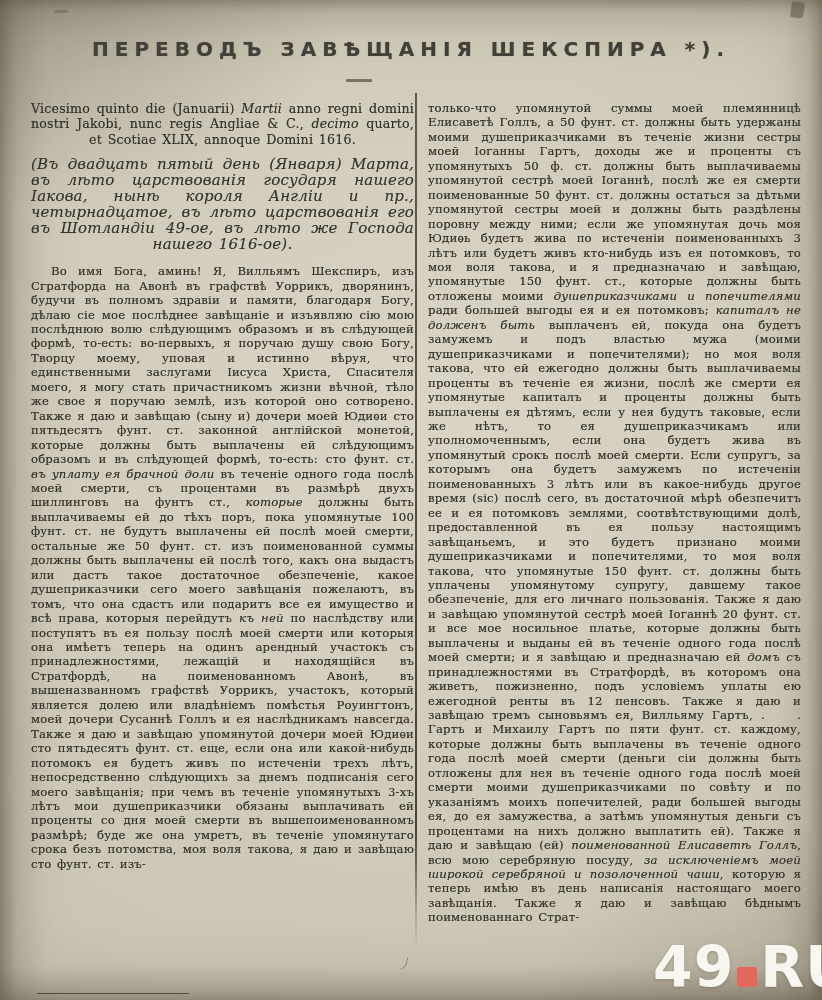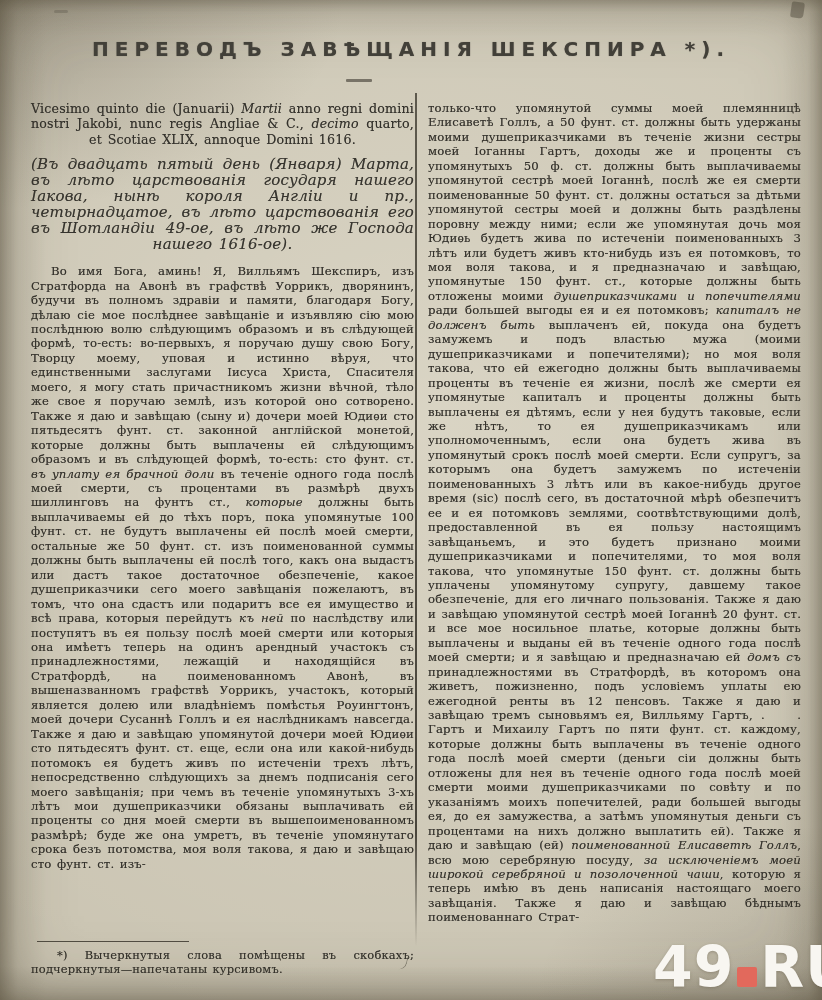--- a/index.html
+++ b/index.html
@@ -87,21 +87,20 @@
 
   <div class="columns">
 
     <div class="col col-left">
       <p class="latin"><span>Vicesimo quinto die (Januarii) </span><span class="it">Martii</span><span> anno regni domini nostri Jakobi, nunc regis Angliae &amp; C., </span><span class="it">decimo</span><span> quarto, et Scotiae XLIX, annoque Domini 1616.</span></p>
       <p class="intro"><span class="it">(Въ двадцать пятый день (Января) Марта, въ лѣто царствованія государя нашего Іакова, нынѣ короля Англіи и пр., четырнадцатое, въ лѣто царствованія его въ Шотландіи 49-ое, въ лѣто же Господа нашего 1616-ое).</span></p>
       <div class="body-wrap">
         <p class="bodytext indent"><span>Во имя Бога, аминь! Я, Вилльямъ Шекспиръ, изъ Сгратфорда на Авонѣ въ графствѣ Уоррикъ, дворянинъ, будучи въ полномъ здравіи и памяти, благодаря Богу, дѣлаю сіе мое послѣднее завѣщаніе и изъявляю сію мою послѣднюю волю слѣдующимъ образомъ и въ слѣдующей формѣ, то-есть: во-первыхъ, я поручаю душу свою Богу, Творцу моему, уповая и истинно вѣруя, что единственными заслугами Іисуса Христа, Спасителя моего, я могу стать причастникомъ жизни вѣчной, тѣло же свое я поручаю землѣ, изъ которой оно сотворено. Также я даю и завѣщаю (сыну и) дочери моей Юдиѳи сто пятьдесятъ фунт. ст. законной англійской монетой, которые должны быть выплачены ей слѣдующимъ образомъ и въ слѣдующей формѣ, то-есть: сто фунт. ст. </span><span class="it">въ уплату ея брачной доли</span><span> въ теченіе одного года послѣ моей смерти, съ процентами въ размѣрѣ двухъ шиллинговъ на фунтъ ст., </span><span class="it">которые</span><span> должны быть выплачиваемы ей до тѣхъ поръ, пока упомянутые 100 фунт. ст. не будутъ выплачены ей послѣ моей смерти, остальные же 50 фунт. ст. изъ поименованной суммы должны быть выплачены ей послѣ того, какъ она выдастъ или дастъ такое достаточное обезпеченіе, какое душеприказчики сего моего завѣщанія пожелаютъ, въ томъ, что она сдастъ или подаритъ все ея имущество и всѣ права, которыя перейдутъ </span><span class="it">къ ней</span><span> по наслѣдству или поступятъ въ ея пользу послѣ моей смерти или которыя она имѣетъ теперь на одинъ арендный участокъ съ принадлежностями, лежащій и находящійся въ Стратфордѣ, на поименованномъ Авонѣ, въ вышеназванномъ графствѣ Уоррикъ, участокъ, который является долею или владѣніемъ помѣстья Роуингтонъ, моей дочери Сусаннѣ Голлъ и ея наслѣдникамъ навсегда. Также я даю и завѣщаю упомянутой дочери моей Юдиѳи сто пятьдесятъ фунт. ст. еще, если она или какой-нибудь потомокъ ея будетъ живъ по истеченіи трехъ лѣтъ, непосредственно слѣдующихъ за днемъ подписанія сего моего завѣщанія; при чемъ въ теченіе упомянутыхъ 3-хъ лѣтъ мои душеприказчики обязаны выплачивать ей проценты со дня моей смерти въ вышепоименованномъ размѣрѣ; буде же она умретъ, въ теченіе упомянутаго срока безъ потомства, моя воля такова, я даю и завѣщаю сто фунт. ст. изъ-</span></p>
       </div>
       <hr class="fn-rule">
-      <p class="footnote"><span>*) Вычеркнутыя слова помѣщены въ скобкахъ; подчеркнутыя—напечатаны курсивомъ.</span></p>
     </div>
 
     <div class="divider"></div>
 
     <div class="col col-right">
       <p class="bodytext"><span>только-что упомянутой суммы моей племянницѣ Елисаветѣ Голлъ, а 50 фунт. ст. должны быть удержаны моими душеприказчиками въ теченіе жизни сестры моей Іоганны Гартъ, доходы же и проценты съ упомянутыхъ 50 ф. ст. должны быть выплачиваемы упомянутой сестрѣ моей Іоганнѣ, послѣ же ея смерти поименованные 50 фунт. ст. должны остаться за дѣтьми упомянутой сестры моей и должны быть раздѣлены поровну между ними; если же упомянутая дочь моя Юдиѳь будетъ жива по истеченіи поименованныхъ 3 лѣтъ или будетъ живъ кто-нибудь изъ ея потомковъ, то моя воля такова, и я предназначаю и завѣщаю, упомянутые 150 фунт. ст., которые должны быть отложены моими </span><span class="it">душеприказчиками и попечителями</span><span> ради большей выгоды ея и ея потомковъ; </span><span class="it">капиталъ не долженъ быть</span><span> выплаченъ ей, покуда она будетъ замужемъ и подъ властью мужа (моими душеприказчиками и попечителями); но моя воля такова, что ей ежегодно должны быть выплачиваемы проценты въ теченіе ея жизни, послѣ же смерти ея упомянутые капиталъ и проценты должны быть выплачены ея дѣтямъ, если у нея будутъ таковые, если же нѣтъ, то ея душеприказчикамъ или уполномоченнымъ, если она будетъ жива въ упомянутый срокъ послѣ моей смерти. Если супругъ, за которымъ она будетъ замужемъ по истеченіи поименованныхъ 3 лѣтъ или въ какое-нибудь другое время (sic) послѣ сего, въ достаточной мѣрѣ обезпечитъ ее и ея потомковъ землями, соотвѣтствующими долѣ, предоставленной въ ея пользу настоящимъ завѣщаньемъ, и это будетъ признано моими душеприказчиками и попечителями, то моя воля такова, что упомянутые 150 фунт. ст. должны быть уплачены упомянутому супругу, давшему такое обезпеченіе, для его личнаго пользованія. Также я даю и завѣщаю упомянутой сестрѣ моей Іоганнѣ 20 фунт. ст. и все мое носильное платье, которые должны быть выплачены и выданы ей въ теченіе одного года послѣ моей смерти; и я завѣщаю и предназначаю ей </span><span class="it">домъ съ</span><span> принадлежностями въ Стратфордѣ, въ которомъ она живетъ, пожизненно, подъ условіемъ уплаты ею ежегодной ренты въ 12 пенсовъ. Также я даю и завѣщаю тремъ сыновьямъ ея, Вилльяму Гартъ, .&nbsp;&nbsp;&nbsp;&nbsp;. Гартъ и Михаилу Гартъ по пяти фунт. ст. каждому, которые должны быть выплачены въ теченіе одного года послѣ моей смерти (деньги сіи должны быть отложены для нея въ теченіе одного года послѣ моей смерти моими душеприказчиками по совѣту и по указаніямъ моихъ попечителей, ради большей выгоды ея, до ея замужества, а затѣмъ упомянутыя деньги съ процентами на нихъ должно выплатить ей). Также я даю и завѣщаю (ей) </span><span class="it">поименованной Елисаветѣ Голлъ</span><span>, всю мою серебряную посуду, </span><span class="it">за исключеніемъ моей широкой серебряной и позолоченной чаши</span><span>, которую я теперь имѣю въ день написанія настоящаго моего завѣщанія. Также я даю и завѣщаю бѣднымъ поименованнаго Страт-</span></p>
     </div>
 
   </div>
 

